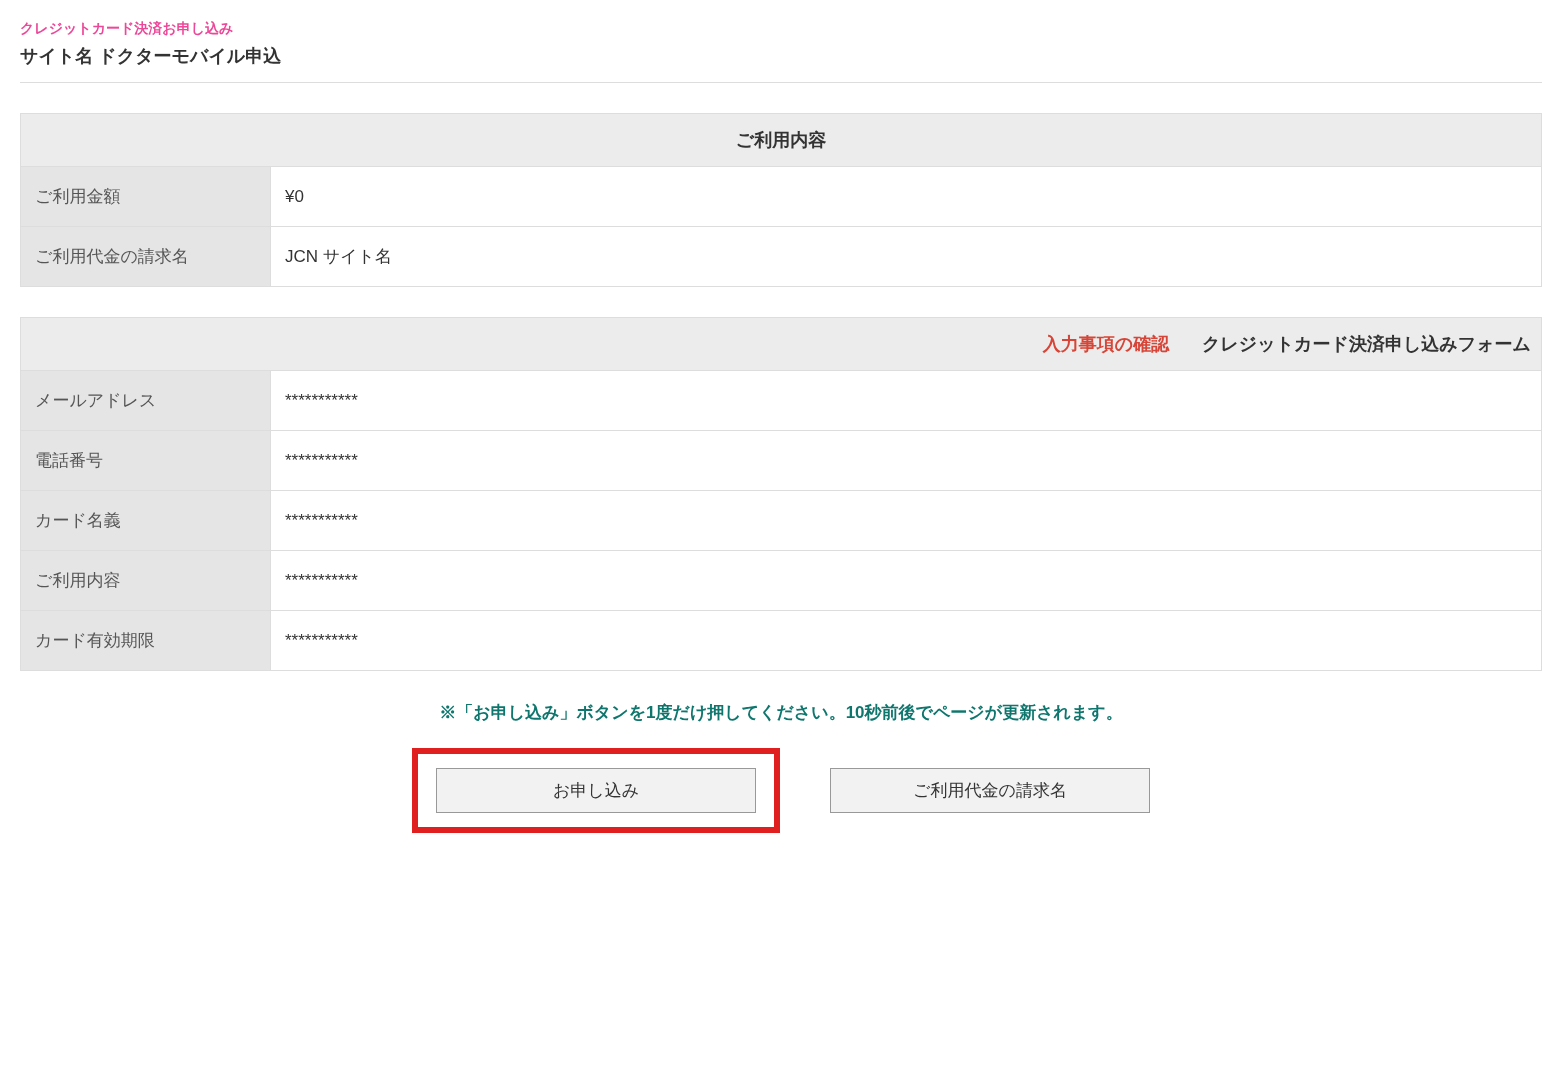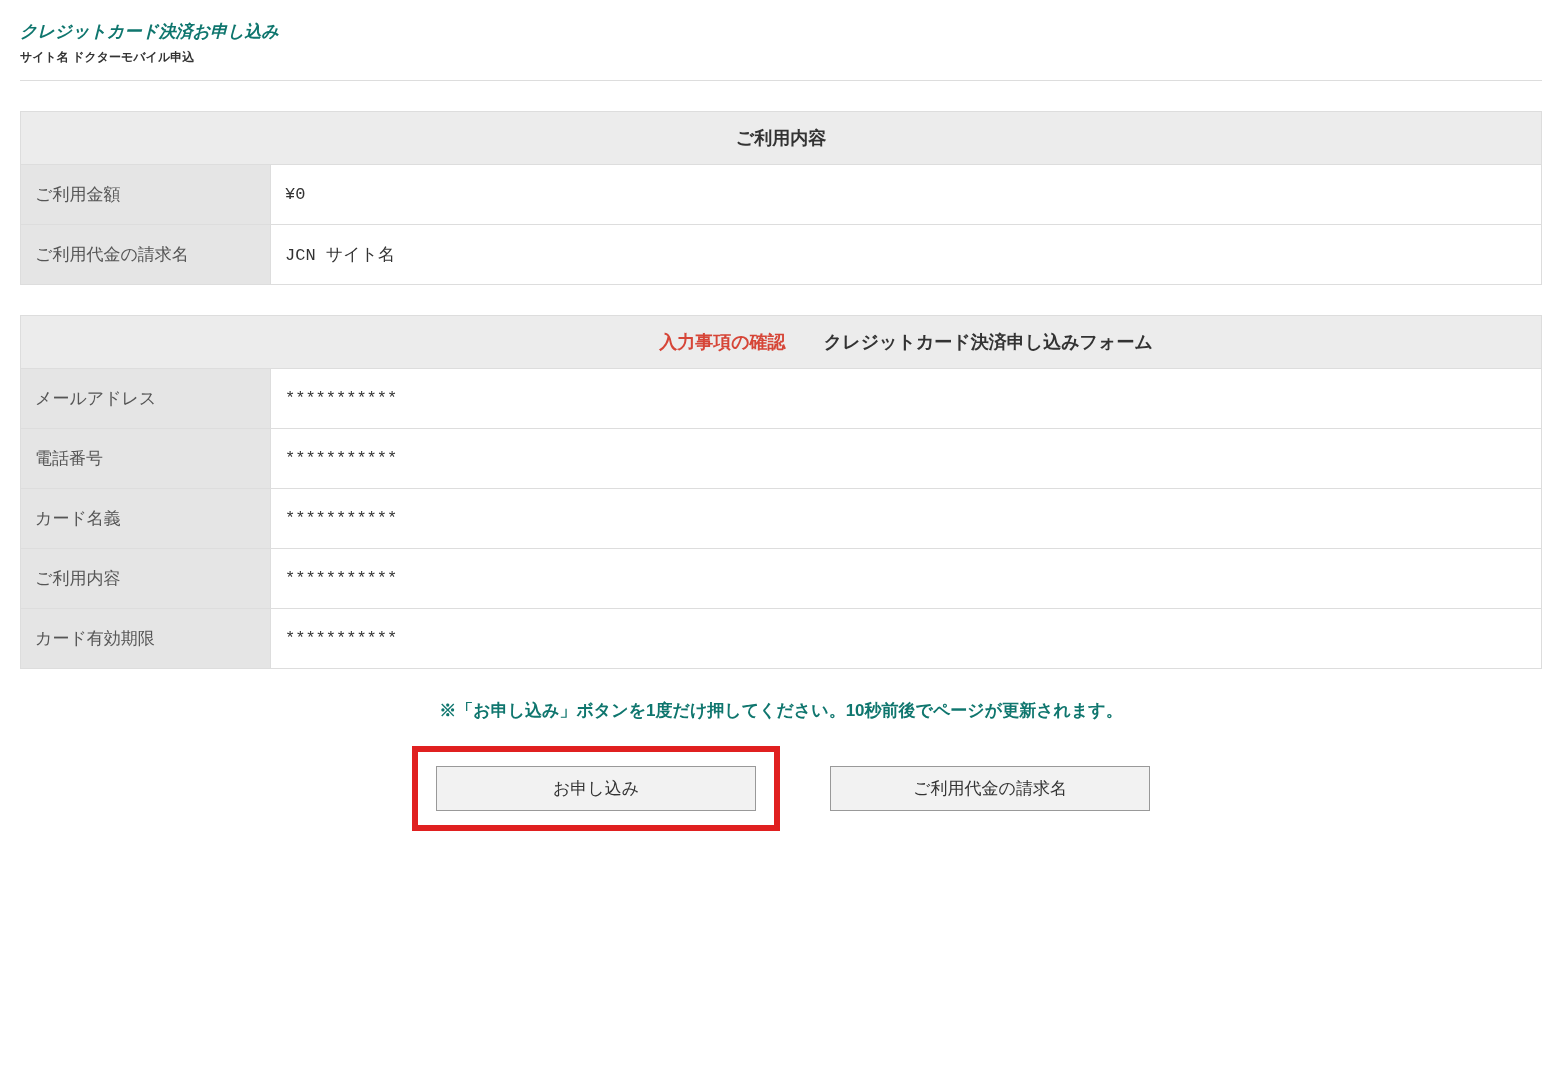--- a/index.html
+++ b/index.html
@@ -12,40 +12,38 @@
       color: #333;
       background: #fff;
       padding: 20px;
       font-size: 17px;
     }
     .header-block {
       margin-bottom: 12px;
     }
     .page-title {
       font-weight: bold;
-      font-size: 17px;
-      color: #0f766e;
+      font-size: 14px;
+      color: #ec4899;
       margin-bottom: 6px;
-      font-style: italic;
     }
     .site-name-line {
       font-weight: bold;
-      font-size: 12px;
+      font-size: 18px;
       color: #333;
     }
     hr.divider {
       border: none;
       border-top: 1px solid #ddd;
       margin: 14px 0 30px 0;
     }
     table.info-table {
       width: 100%;
       border-collapse: collapse;
       margin-bottom: 30px;
-      font-family: Liberation Mono, monospace;
     }
     table.info-table th.table-header {
       background: #ececec;
       border: 1px solid #ddd;
       padding: 14px 10px;
       text-align: center;
       font-weight: bold;
       font-size: 18px;
       color: #333;
     }
@@ -79,21 +77,21 @@
       color: #333;
       font-weight: bold;
       display: inline-block;
       font-size: 18px;
       vertical-align: middle;
     }
     th.form-header-cell {
       background: #ececec;
       border: 1px solid #ddd;
       padding: 14px 10px;
-      text-align: center;
+      text-align: right;
       padding-left: 260px;
     }
     .notice {
       text-align: center;
       font-weight: bold;
       font-size: 17px;
       color: #0f766e;
       margin: 22px 0 24px 0;
     }
     .button-row {

